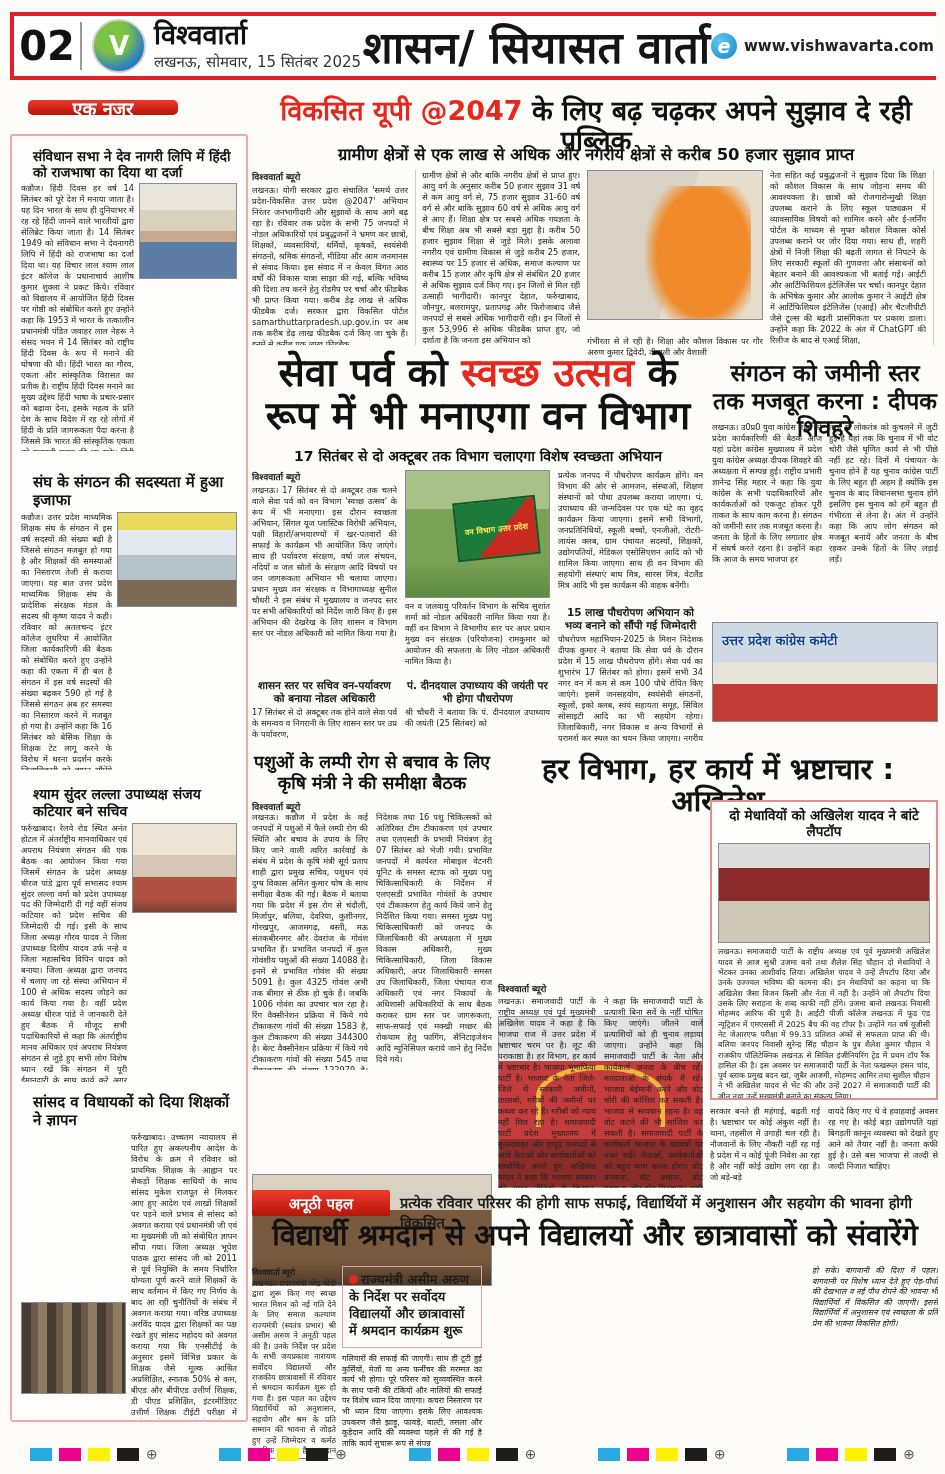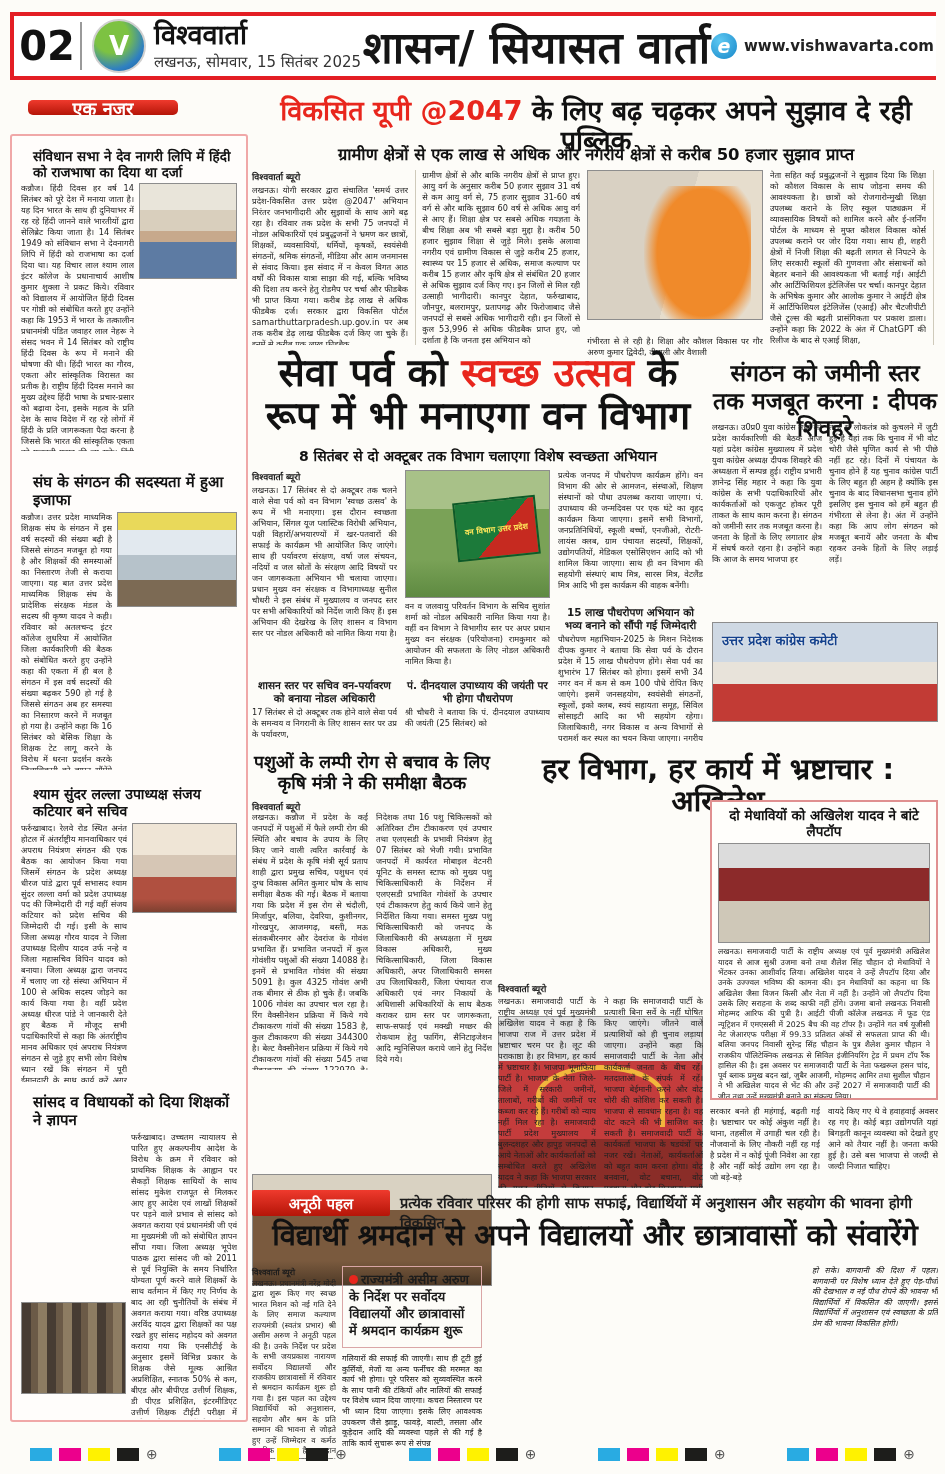--- a/index.html
+++ b/index.html
@@ -151,21 +151,21 @@
       </div>
       <div class="jtxt" style="height:24px;margin-top:16px;">गंभीरता से ले रही है। शिक्षा और कौशल विकास पर गौर अरुण कुमार द्विवेदी, दीपाली और वैशाली</div>
     </div>
     <div class="jtxt" style="width:160px;height:175px;">नेता सहित कई प्रबुद्धजनों ने सुझाव दिया कि शिक्षा को कौशल विकास के साथ जोड़ना समय की आवश्यकता है। छात्रों को रोजगारोन्मुखी शिक्षा उपलब्ध कराने के लिए स्कूल पाठ्यक्रम में व्यावसायिक विषयों को शामिल करने और ई-लर्निंग पोर्टल के माध्यम से मुफ्त कौशल विकास कोर्स उपलब्ध कराने पर जोर दिया गया। साथ ही, शहरी क्षेत्रों में निजी शिक्षा की बढ़ती लागत से निपटने के लिए सरकारी स्कूलों की गुणवत्ता और संसाधनों को बेहतर बनाने की आवश्यकता भी बताई गई। आईटी और आर्टिफिशियल इंटेलिजेंस पर चर्चा। कानपुर देहात के अभिषेक कुमार और आलोक कुमार ने आईटी क्षेत्र में आर्टिफिशियल इंटेलिजेंस (एआई) और चैटजीपीटी जैसे टूल्स की बढ़ती प्रासंगिकता पर प्रकाश डाला। उन्होंने कहा कि 2022 के अंत में ChatGPT की रिलीज के बाद से एआई शिक्षा,</div>
     <div class="jtxt vr" style="flex:1;height:175px;padding-left:6px;">अनुसंधान, दवा निर्माण, आर्किटेक्चर और इंजीनियरिंग जैसे क्षेत्रों में क्रांतिकारी बदलाव ला सकता है। यहां तक कि नासा भी अंतरिक्ष अनुसंधान में इसके उपयोग की संभावनाओं पर काम कर रहा है। एआई के प्रति सावधानी की आवश्यकता। हालांकि एआई को लेकर लोगों में उत्साह है, लेकिन विशेषज्ञों का मानना है कि इस तकनीक पर पूर्ण विश्वास स्थापित होने में समय लगेगा। इसे और अधिक परीक्षण एवं विकास की आवश्यकता है, ताकि भविष्य में इसे सुरक्षित और उपयोगी रूप से लागू किया जा सके। अभियान से साफ है कि जनता विकास की राह में केवल दर्शक नहीं, बल्कि सक्रिय भागीदार बन रही है। शिक्षा, कौशल विकास और आधुनिक तकनीक को अपनाने की दिशा में लोगों के सुझाव सरकार की भविष्य की नीतियों का आधार बन सकते हैं।</div>
   </div>
 
   <div class="abs ctr hl h-seva" style="left:252px;top:352px;width:452px;height:90px;">
     <span>सेवा पर्व को </span><span class="red">स्वच्छ उत्सव</span><span> के रूप में भी मनाएगा वन विभाग</span>
   </div>
-  <div class="abs ctr hl deck-seva" style="left:252px;top:446px;width:452px;height:20px;">8 सितंबर से दो अक्टूबर तक विभाग चलाएगा विशेष स्वच्छता अभियान</div>
+  <div class="abs ctr hl deck-seva" style="left:252px;top:446px;width:452px;height:20px;">17 सितंबर से दो अक्टूबर तक विभाग चलाएगा विशेष स्वच्छता अभियान</div>
 
   <div class="abs" style="left:252px;top:470px;width:452px;height:278px;display:flex;gap:8px;">
     <div style="width:145px;">
       <p class="byline">विश्ववार्ता ब्यूरो</p>
       <div class="jtxt" style="height:190px;">लखनऊ। 17 सितंबर से दो अक्टूबर तक चलने वाले सेवा पर्व को वन विभाग 'स्वच्छ उत्सव' के रूप में भी मनाएगा। इस दौरान स्वच्छता अभियान, सिंगल यूज प्लास्टिक विरोधी अभियान, पक्षी विहारों/अभयारण्यों में खर-पतवारों की सफाई के कार्यक्रम भी आयोजित किए जाएंगे। साथ ही पर्यावरण संरक्षण, वर्षा जल संचयन, नदियों व जल स्रोतों के संरक्षण आदि विषयों पर जन जागरूकता अभियान भी चलाया जाएगा। प्रधान मुख्य वन संरक्षक व विभागाध्यक्ष सुनील चौधरी ने इस संबंध में मुख्यालय व जनपद स्तर पर सभी अधिकारियों को निर्देश जारी किए हैं। इस अभियान की देखरेख के लिए शासन व विभाग स्तर पर नोडल अधिकारी को नामित किया गया है।</div>
       <div class="subhead">शासन स्तर पर सचिव वन-पर्यावरण को बनाया नोडल अधिकारी</div>
       <div class="jtxt" style="height:34px;">17 सितंबर से दो अक्टूबर तक होने वाले सेवा पर्व के समन्वय व निगरानी के लिए शासन स्तर पर उप्र के पर्यावरण,</div>
     </div>
     <div style="width:145px;">
       <div class="ph ph-field" style="width:100%;height:128px;">

